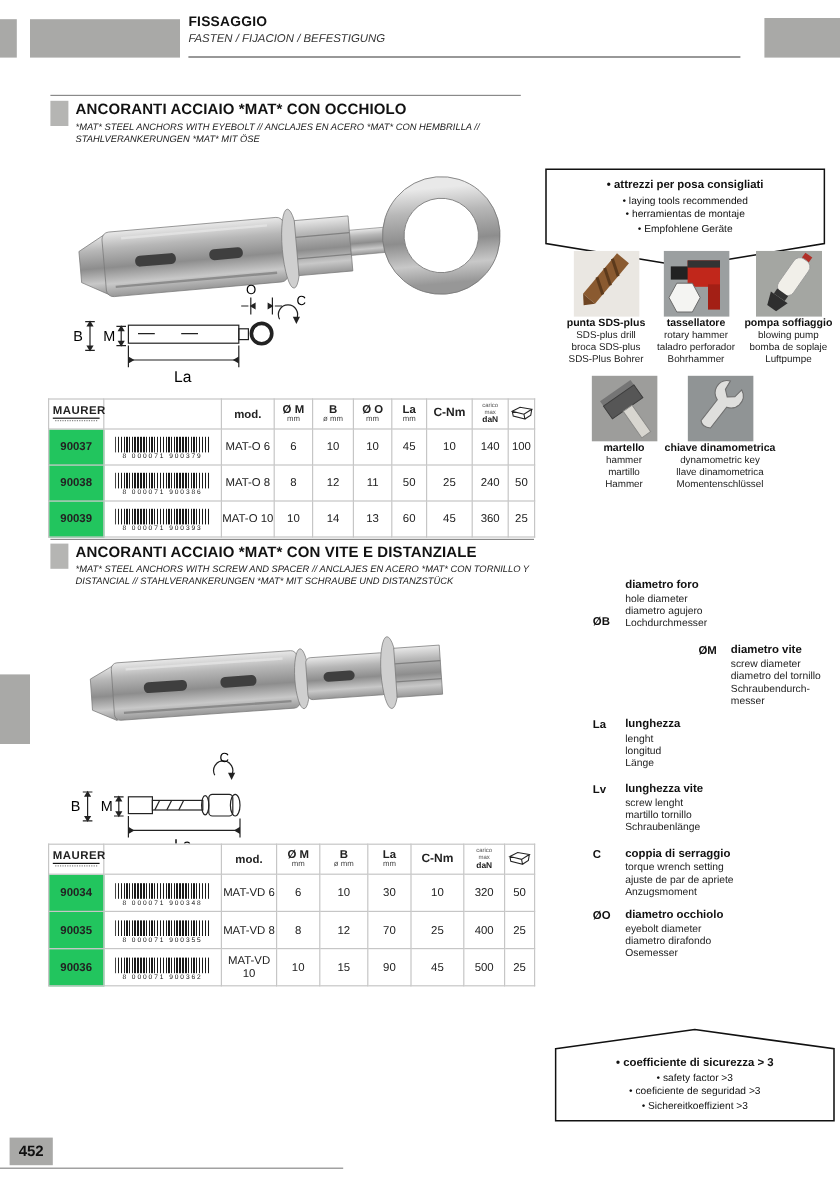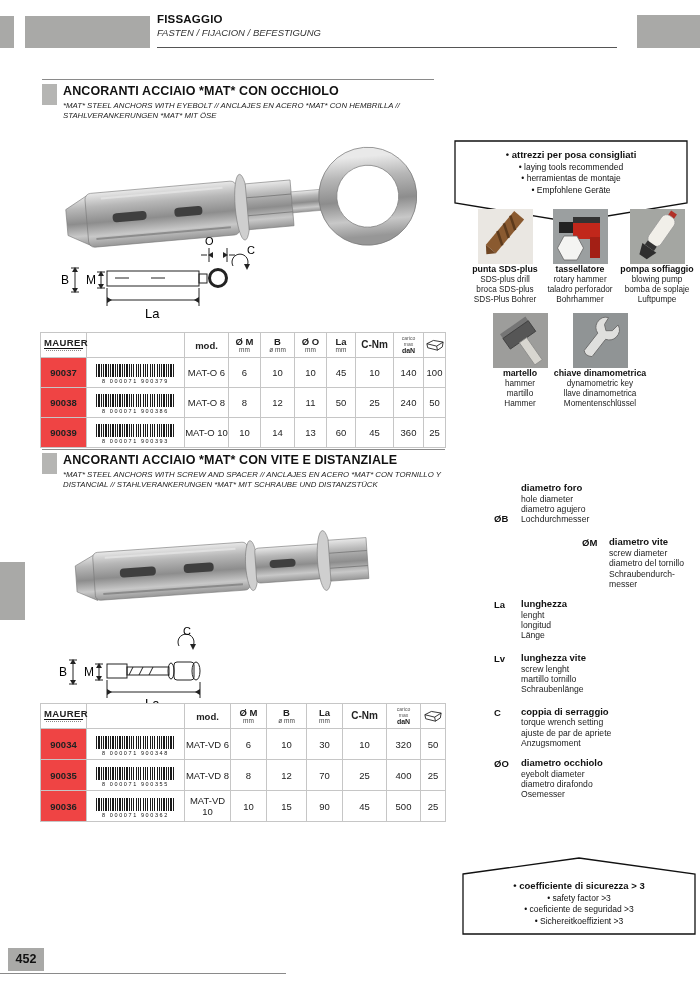--- a/index.html
+++ b/index.html
@@ -13,21 +13,21 @@
   .hdr-line{border-top:1.5px solid #555;}
   
   .sec-line{border-top:1.5px solid #8a8a8a;}
   .sec-bullet{background:#b5b5b3;width:15px;height:21px;}
   .sec-title{font-size:12.5px;font-weight:bold;letter-spacing:.1px;}
   .sec-sub{font-size:7.8px;font-style:italic;color:#222;line-height:1.3;}
   
   table.spec{border-collapse:collapse;table-layout:fixed;background:#fff;}
   table.spec td{border:1px solid #c6c6c6;text-align:center;vertical-align:middle;
                 padding:0;font-size:9.5px;color:#222;}
-  td.code-cell{background:#ef4444;font-weight:bold;font-size:10px;}
+  td.code-cell{background:#22c55e;font-weight:bold;font-size:10px;}
   td.hdrcell{font-weight:bold;font-size:9px;line-height:1.05;}
   td.hdrcell .unit{display:block;font-weight:normal;font-size:6.5px;color:#444;}
   td.modhdr{font-weight:bold;font-size:10.5px;}
   .bars{height:13px;margin:3px 9px 1px 9px;
         background:repeating-linear-gradient(90deg,#1a1a1a 0 1px,#fff 1px 2px,#1a1a1a 2px 3.5px,#fff 3.5px 4.5px,#1a1a1a 4.5px 5.5px,#fff 5.5px 7px);}
   .bc-num{font-size:5.5px;letter-spacing:1.6px;color:#111;white-space:nowrap;}
   .tinyload{display:block;font-size:5px;color:#555;line-height:1.1;font-weight:normal;}
   .danb{display:block;font-size:7px;font-weight:bold;}
   
   .notebox-text{position:absolute;left:0;right:0;text-align:center;line-height:1.35;}

